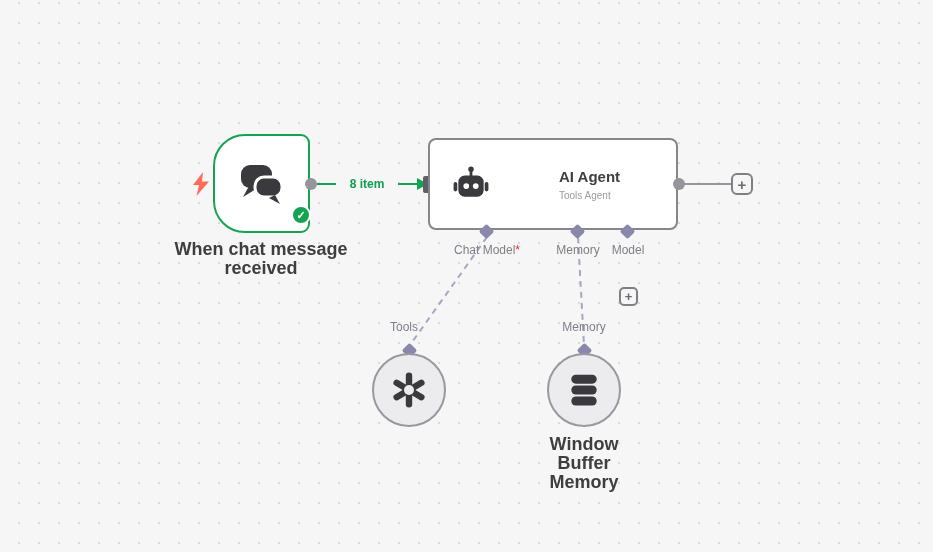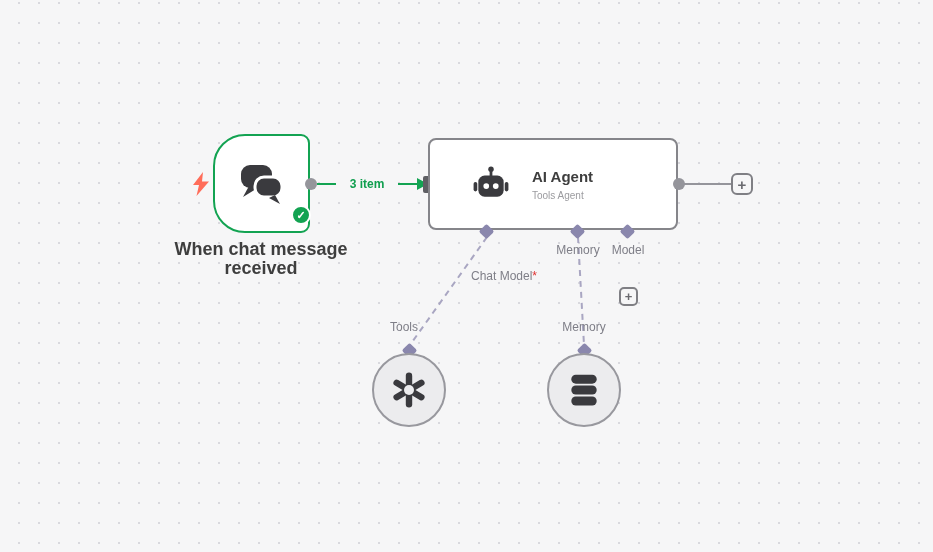--- a/index.html
+++ b/index.html
@@ -29,21 +29,21 @@
     background:#13a352; border:2px solid #ffffff; border-radius:50%;
     color:#fff; font-size:11px; font-weight:bold;
     display:flex; align-items:center; justify-content:center;
   }
   .bolt { position:absolute; left:192px; top:172px; width:18px; height:24px; }
 
   
   .agent-node {
     position:absolute; left:428px; top:138px; width:250px; height:92px;
     background:#ffffff; border:2px solid #85858a; border-radius:8px;
-    display:flex; align-items:center; padding-left:42px;
+    display:flex; align-items:center; padding-left:22px;gap:47px;
   }
   .agent-text { margin-left:22px; }
   .agent-title { font-size:15px; font-weight:bold; color:#3e3e3e; }
   .agent-subtitle { font-size:10px; color:#9b9b9f; margin-top:5px; }
 
   
   .dot-endpoint {
     position:absolute; width:12px; height:12px; border-radius:50%;
     background:#95959b;
   }
@@ -114,21 +114,21 @@
       <path d="M11 24 L5 35 L18 27 Z" fill="#3a3a3e"></path>
       <rect x="17" y="15" width="27" height="20" rx="9" fill="#3a3a3e" stroke="#ffffff" stroke-width="3"></rect>
       <path d="M37 33 L42 42 L31 36 Z" fill="#3a3a3e"></path>
     </svg>
     <div class="check-badge">✓</div>
   </div>
   <div class="node-label" style="left:171px; top:240px; width:180px;">When chat message received</div>
 
   <div class="dot-endpoint" style="left:305px; top:178px;"></div>
 
-  <div class="edge-label">3 item</div>
+  <div class="edge-label">8 item</div>
 
   <div class="input-bar"></div>
 
   <div class="agent-node">
     <svg width="38" height="38" viewBox="0 0 36 36">
       <g fill="#3a3a3e">
         <circle cx="18" cy="4" r="2.6"></circle>
         <rect x="16.7" y="5.5" width="2.6" height="5"></rect>
         <rect x="1.5" y="16" width="3.5" height="9" rx="1.7"></rect>
         <rect x="31" y="16" width="3.5" height="9" rx="1.7"></rect>
@@ -144,21 +144,21 @@
   </div>
 
   <div class="dot-endpoint" style="left:673px; top:178px;"></div>
 
   <div class="plus-button plus-large">+</div>
 
   <div class="diamond" style="left:481px; top:226px;"></div>
   <div class="diamond" style="left:572px; top:226px;"></div>
   <div class="diamond" style="left:622px; top:226px;"></div>
 
-  <div class="port-label" style="left:449px; top:243px; width:110px;margin-top:26px;">
+  <div class="port-label" style="left:432px; top:243px; width:110px;">
     <span>Chat Model</span><span class="req">*</span>
   </div>
   <div class="port-label" style="left:548px; top:243px; width:60px;">
     <span>Memory</span><span class="req"></span>
   </div>
   <div class="port-label" style="left:608px; top:243px; width:40px;">
     <span>Model</span><span class="req"></span>
   </div>
 
   <div class="plus-button plus-small">+</div>
@@ -185,14 +185,15 @@
 
   <div class="sub-node" style="left:547px; top:353px;">
     <svg width="36" height="36" viewBox="0 0 34 34">
       <g fill="#3a3a3e">
         <rect x="5" y="2.5" width="24" height="8.5" rx="4.2"></rect>
         <rect x="5" y="12.8" width="24" height="8.5" rx="4.2"></rect>
         <rect x="5" y="23.1" width="24" height="8.5" rx="4.2"></rect>
       </g>
     </svg>
   </div>
+  <div class="node-label" style="left:524px; top:435px; width:120px;">Window Buffer Memory</div>
 
 </div>
 
 </body></html>

